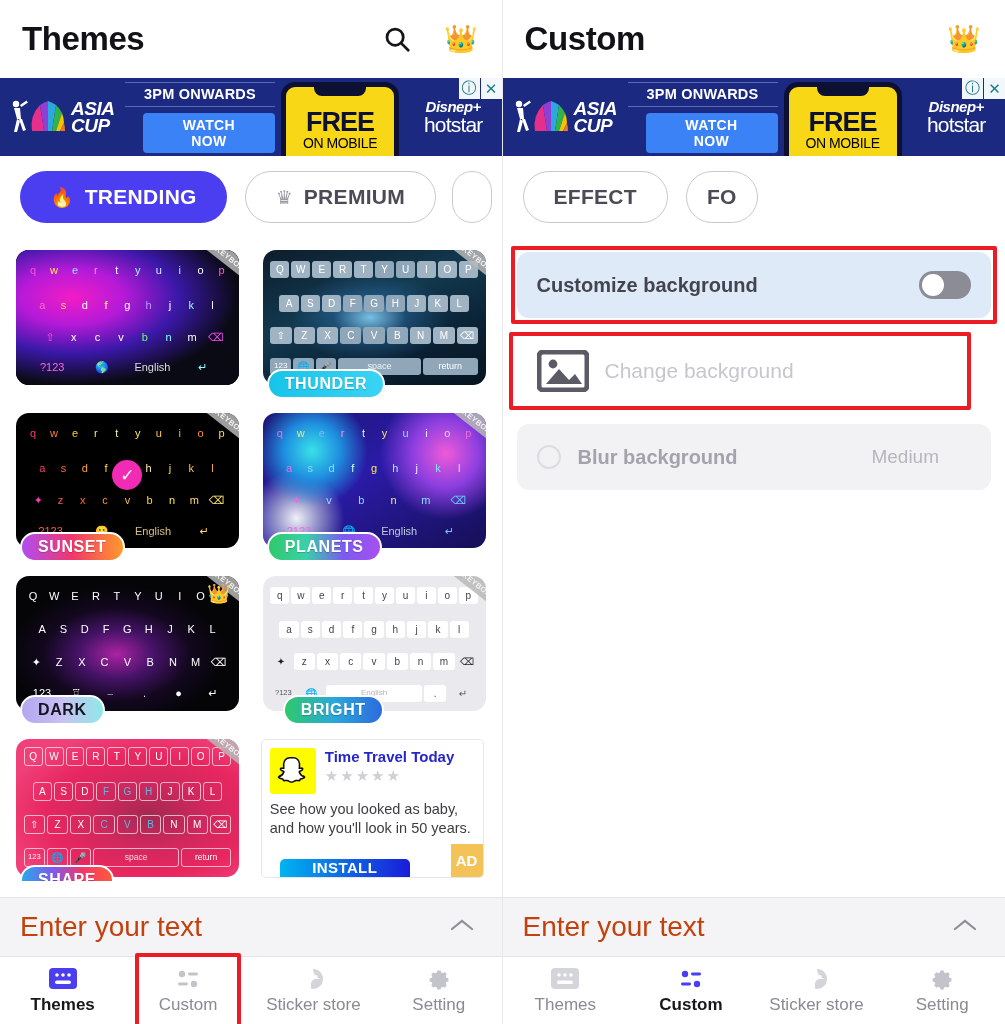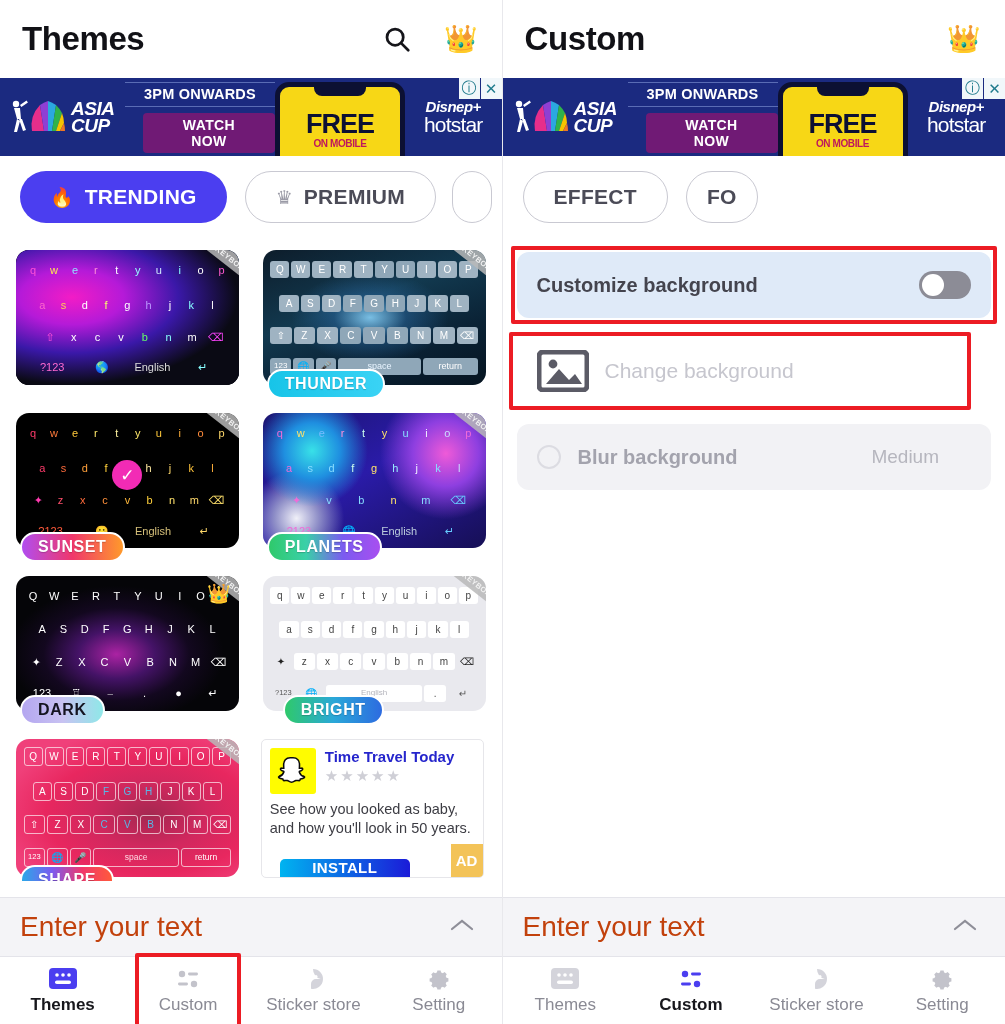--- a/index.html
+++ b/index.html
@@ -35,39 +35,39 @@
   .ac-fan { width: 40px; height: 40px; margin-left: -2px; position: relative; }
   .ac-words { color: #fff; font-weight: bold; font-style: italic; font-size: 19px; line-height: 0.92; letter-spacing: -0.5px; margin-left: 3px; }
   .ad-mid { width: 150px; flex: none; text-align: center; }
   .ad-mid-top {
     color: #fff; font-size: 14.5px; font-weight: bold; letter-spacing: 0.2px;
     border-top: 1px solid #5a6cb5; border-bottom: 1px solid #5a6cb5;
     padding: 3px 0 4px; margin-bottom: 6px;
   }
   .ad-mid-top b { font-weight: 800; }
   .ad-watch {
-    display: inline-block; background: #701a75; color: #fff; font-size: 14px; font-weight: bold;
+    display: inline-block; background: #3b82f6; color: #fff; font-size: 14px; font-weight: bold;
     padding: 4px 24px; border-radius: 4px; letter-spacing: 0.4px; margin-left: 18px;
   }
   .ad-phone {
     width: 130px; height: 78px; flex: none; position: relative;
     display: flex; align-items: flex-start; justify-content: center;
   }
   .ad-phone-body {
-    width: 130px; height: 86px; margin-top: 4px; background: #f7d716;
+    width: 118px; height: 86px; margin-top: 4px; background: #f7d716;
     border: 5px solid #0c1033; border-radius: 14px 14px 4px 4px;
     display: flex; flex-direction: column; align-items: center; justify-content: center;
     position: relative;
   }
   .ad-notch {
     position: absolute; top: -1px; left: 50%; transform: translateX(-50%);
     width: 52px; height: 10px; background: #0c1033; border-radius: 0 0 8px 8px;
   }
   .ad-free { font-size: 27px; font-weight: 900; color: #0c1033; letter-spacing: -1px; line-height: 1; margin-top: 10px; }
-  .ad-onmob { font-size: 10px; font-weight: 700; color: #be185d; letter-spacing: -0.4px; line-height: 1.1; }
+  .ad-onmob { font-size: 14px; font-weight: 400; color: #000000; letter-spacing: -0.4px; line-height: 1.1; }
   .ad-hotstar { flex: 1; display: flex; flex-direction: column; align-items: center; justify-content: center; color: #fff; }
   .ad-disney { font-size: 15px; font-style: italic; font-weight: bold; letter-spacing: -0.5px; }
   .ad-hs { font-size: 21px; letter-spacing: -0.8px; margin-top: -2px; }
   .ad-controls { position: absolute; right: 0; top: 0; display: flex; }
   .ad-ctl {
     width: 21px; height: 21px; background: #f1f7fa; display: flex;
     align-items: center; justify-content: center; margin-left: 1px;
     font-size: 15px; color: #1f7a8c; font-weight: 300;
   }
 

